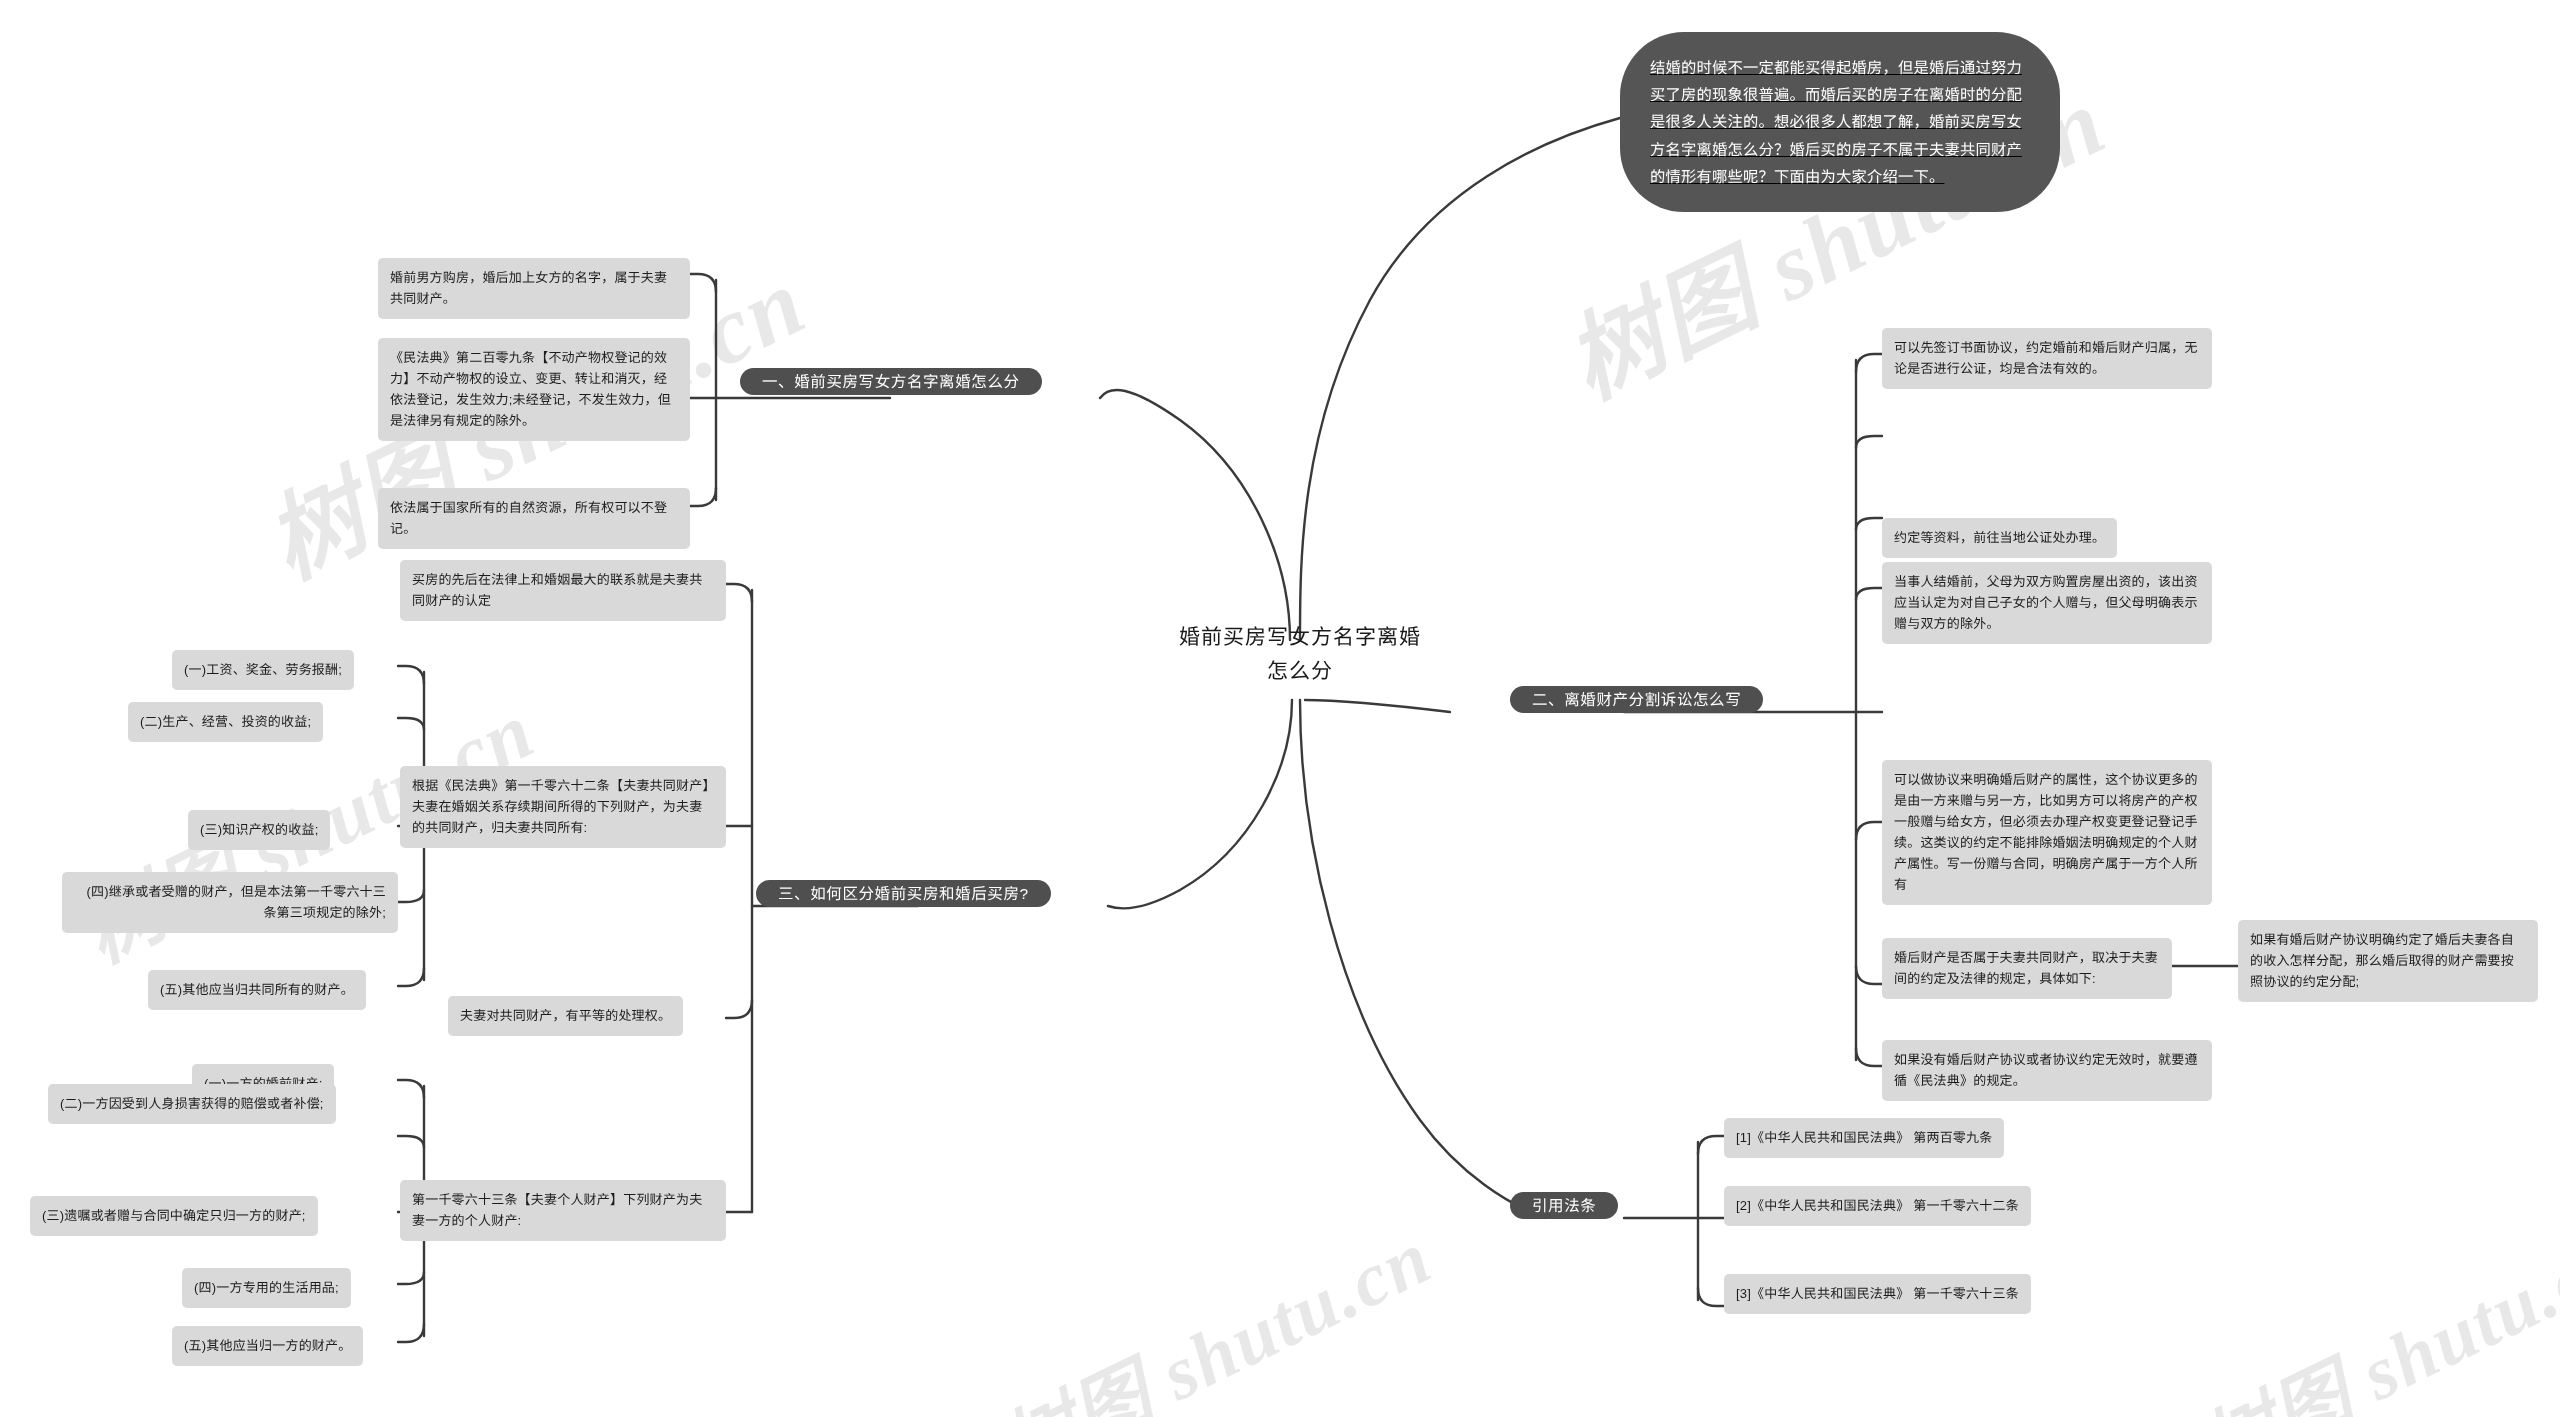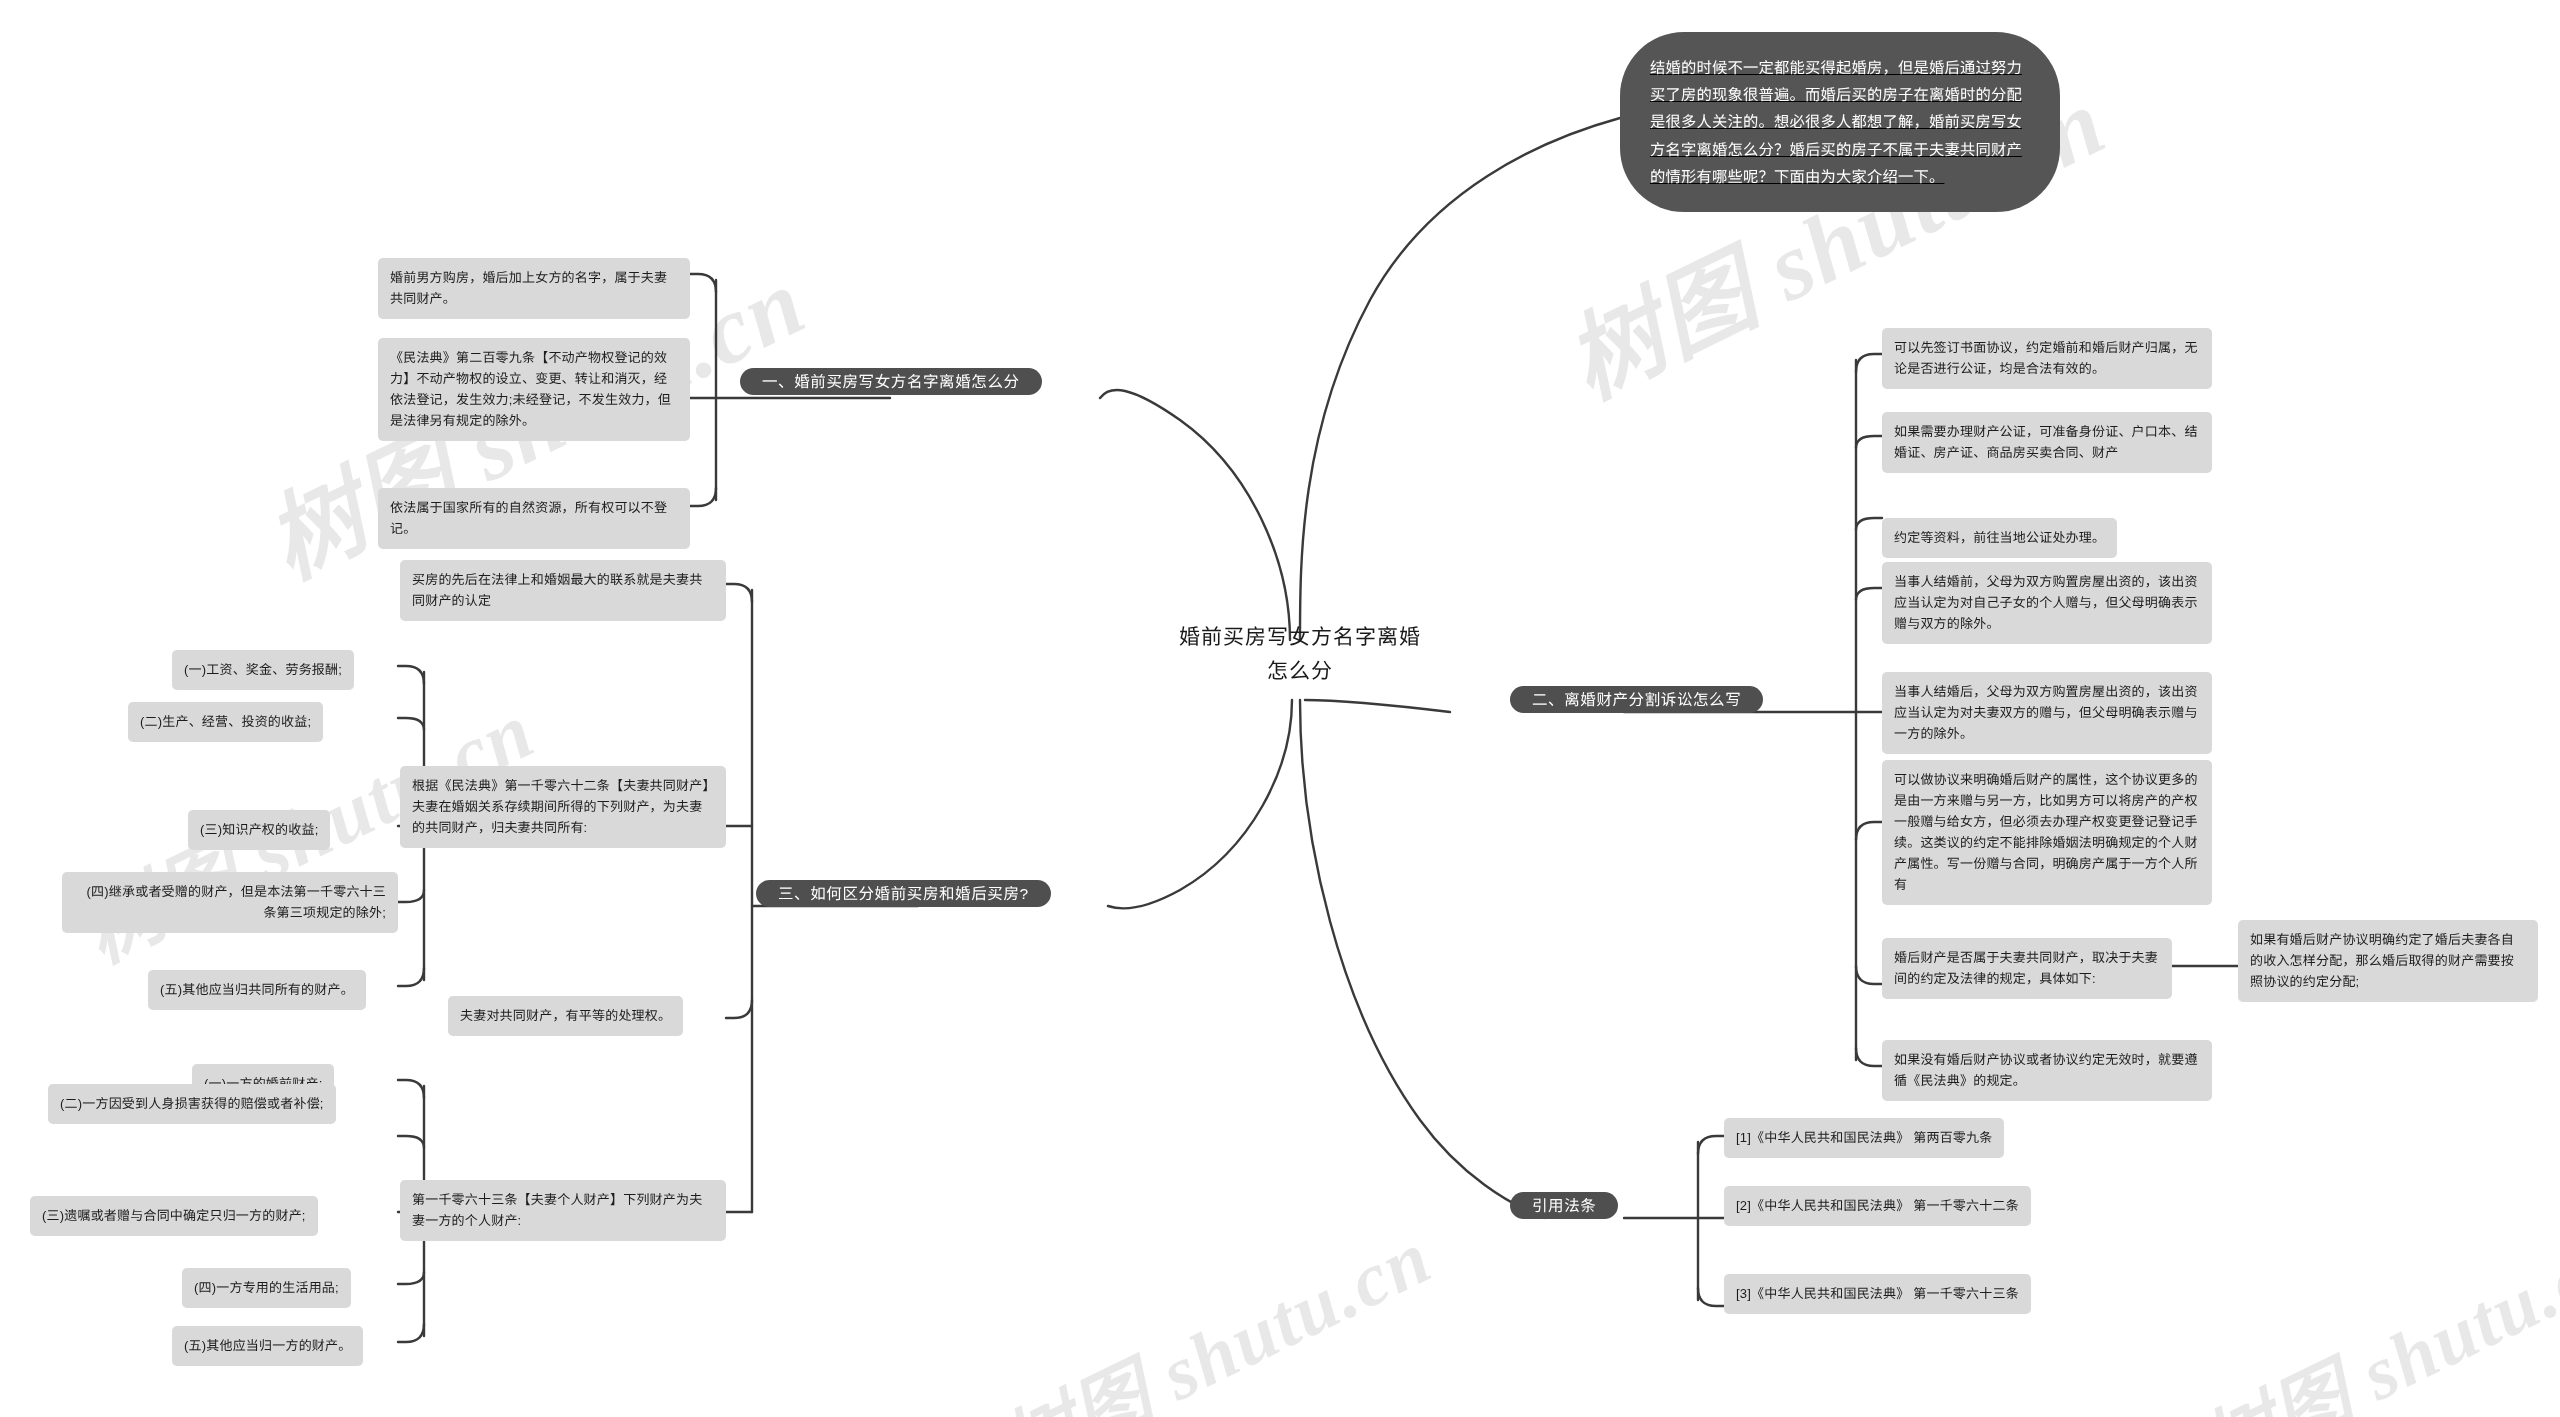--- a/index.html
+++ b/index.html
@@ -183,35 +183,29 @@
   </div>
 
   <div class="node" style="left:1510px; top:686px; width:300px;">
     <div class="branch">二、离婚财产分割诉讼怎么写</div>
   </div>
 
   <div class="node" style="left:1882px; top:328px; width:330px;">
     <div class="leaf">可以先签订书面协议，约定婚前和婚后财产归属，无论是否进行公证，均是合法有效的。</div>
   </div>
 
-  <div class="node" style="left:1882px; top:412px; width:330px;">
-    <div class="leaf">如果需要办理财产公证，可准备身份证、户口本、结婚证、房产证、商品房买卖合同、财产</div>
-  </div>
 
   <div class="node" style="left:1882px; top:518px; width:330px;">
     <div class="leaf">约定等资料，前往当地公证处办理。</div>
   </div>
 
   <div class="node" style="left:1882px; top:562px; width:330px;">
     <div class="leaf">当事人结婚前，父母为双方购置房屋出资的，该出资应当认定为对自己子女的个人赠与，但父母明确表示赠与双方的除外。</div>
   </div>
 
-  <div class="node" style="left:1882px; top:672px; width:330px;">
-    <div class="leaf">当事人结婚后，父母为双方购置房屋出资的，该出资应当认定为对夫妻双方的赠与，但父母明确表示赠与一方的除外。</div>
-  </div>
 
   <div class="node" style="left:1882px; top:760px; width:330px;">
     <div class="leaf">可以做协议来明确婚后财产的属性，这个协议更多的是由一方来赠与另一方，比如男方可以将房产的产权一般赠与给女方，但必须去办理产权变更登记登记手续。这类议的约定不能排除婚姻法明确规定的个人财产属性。写一份赠与合同，明确房产属于一方个人所有</div>
   </div>
 
   <div class="node" style="left:1882px; top:938px; width:290px;">
     <div class="leaf">婚后财产是否属于夫妻共同财产，取决于夫妻间的约定及法律的规定，具体如下:</div>
   </div>
 
   <div class="node" style="left:2238px; top:920px; width:300px;">

